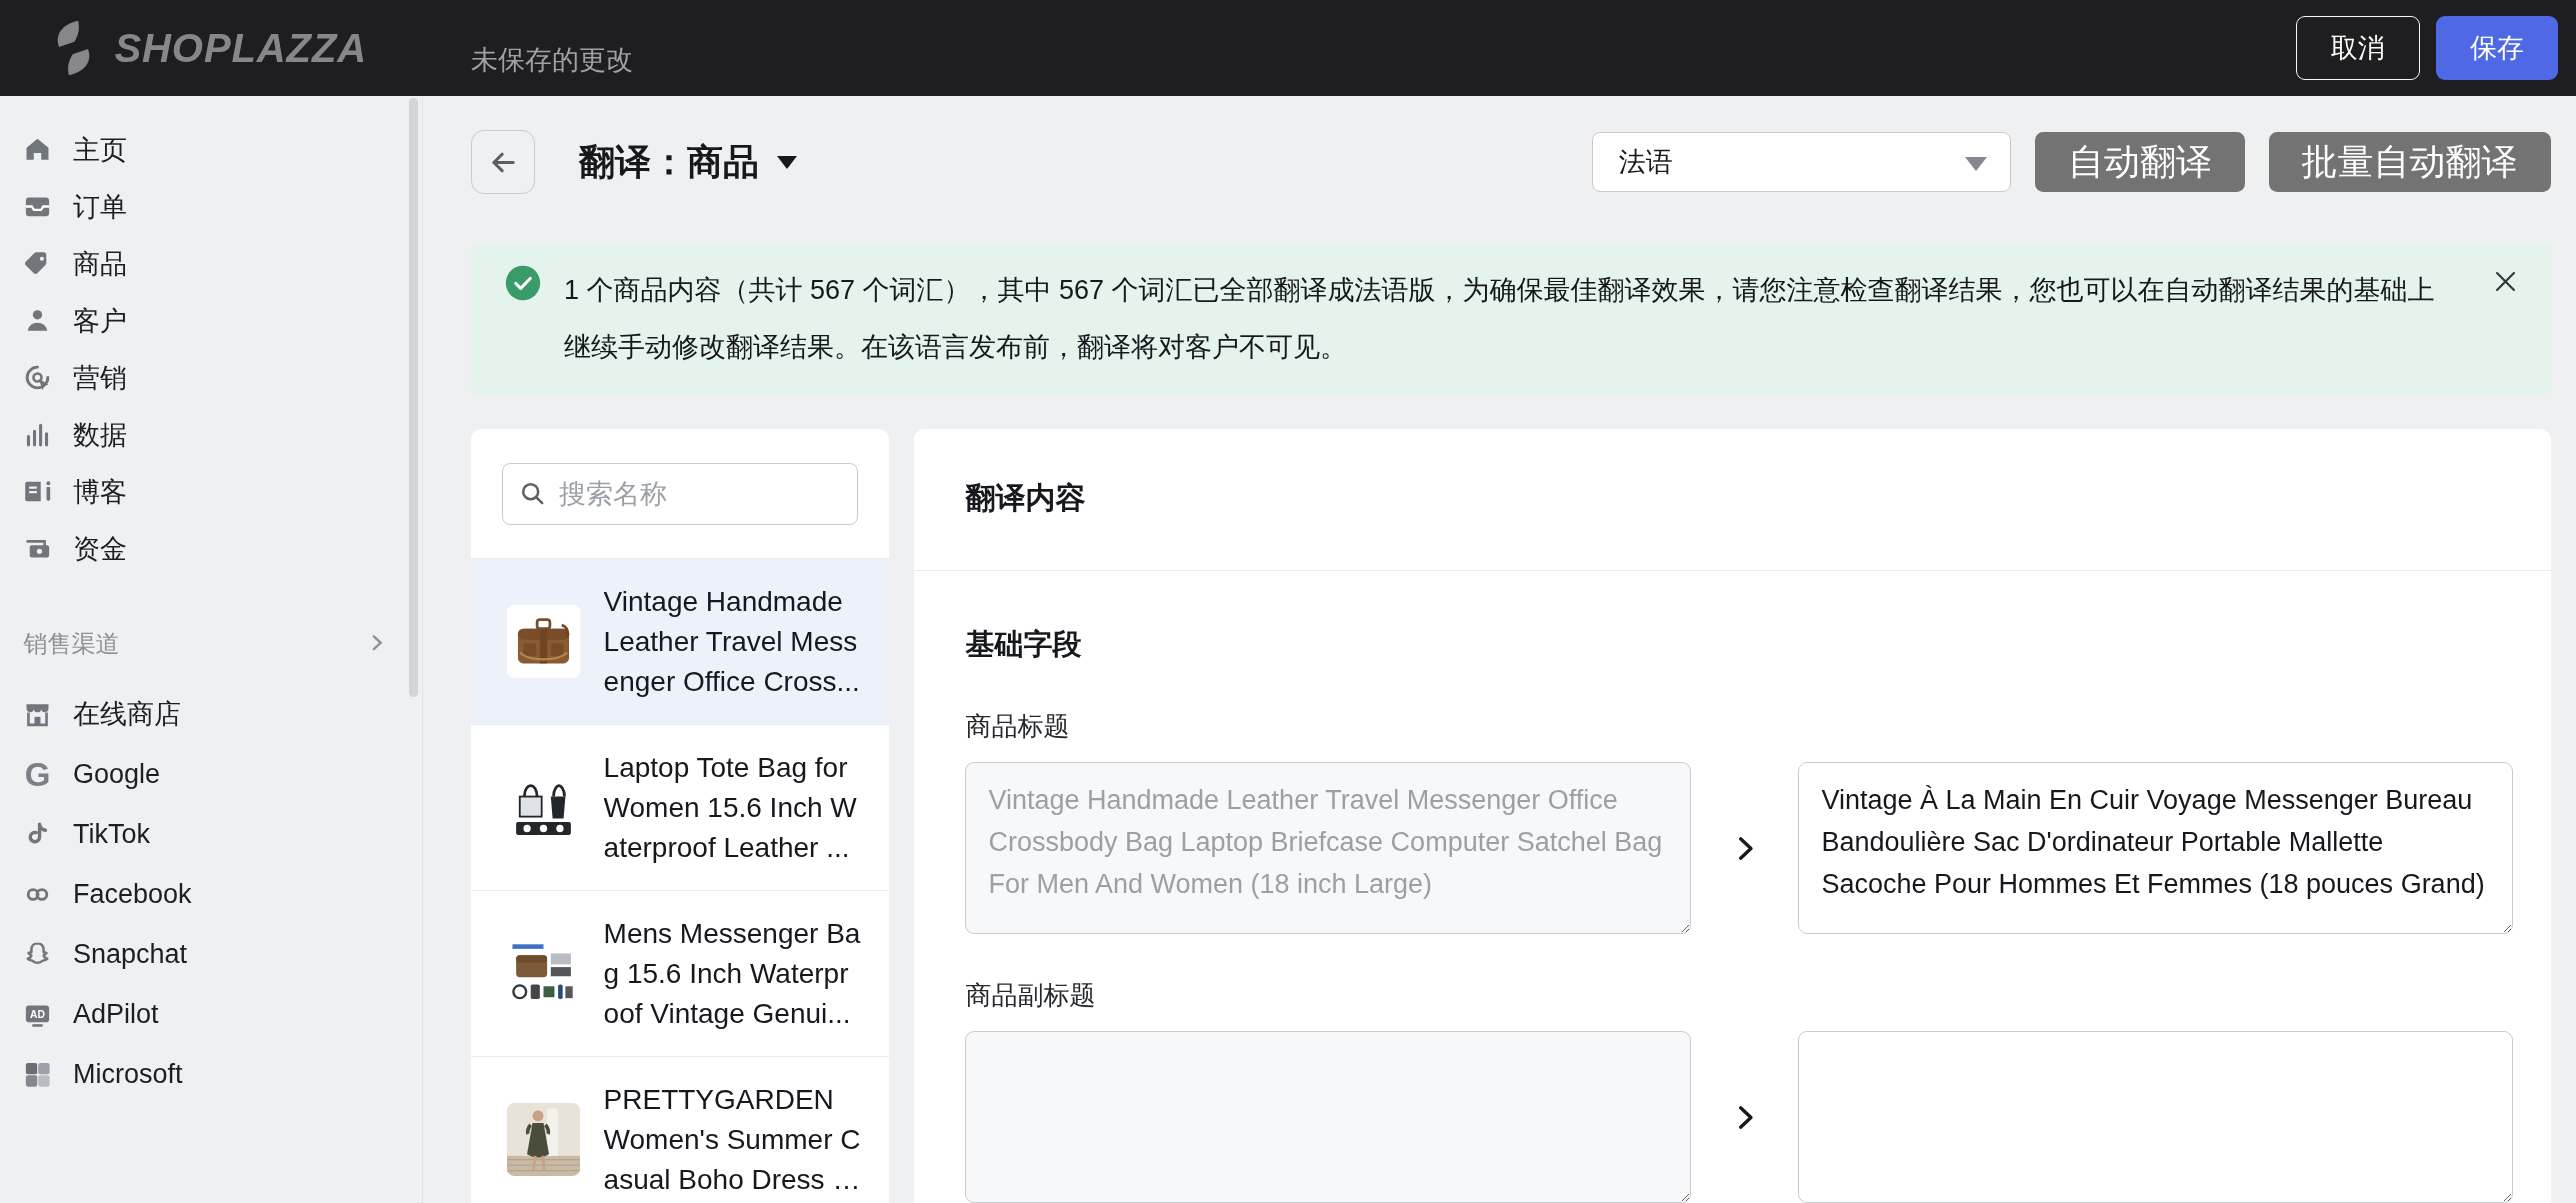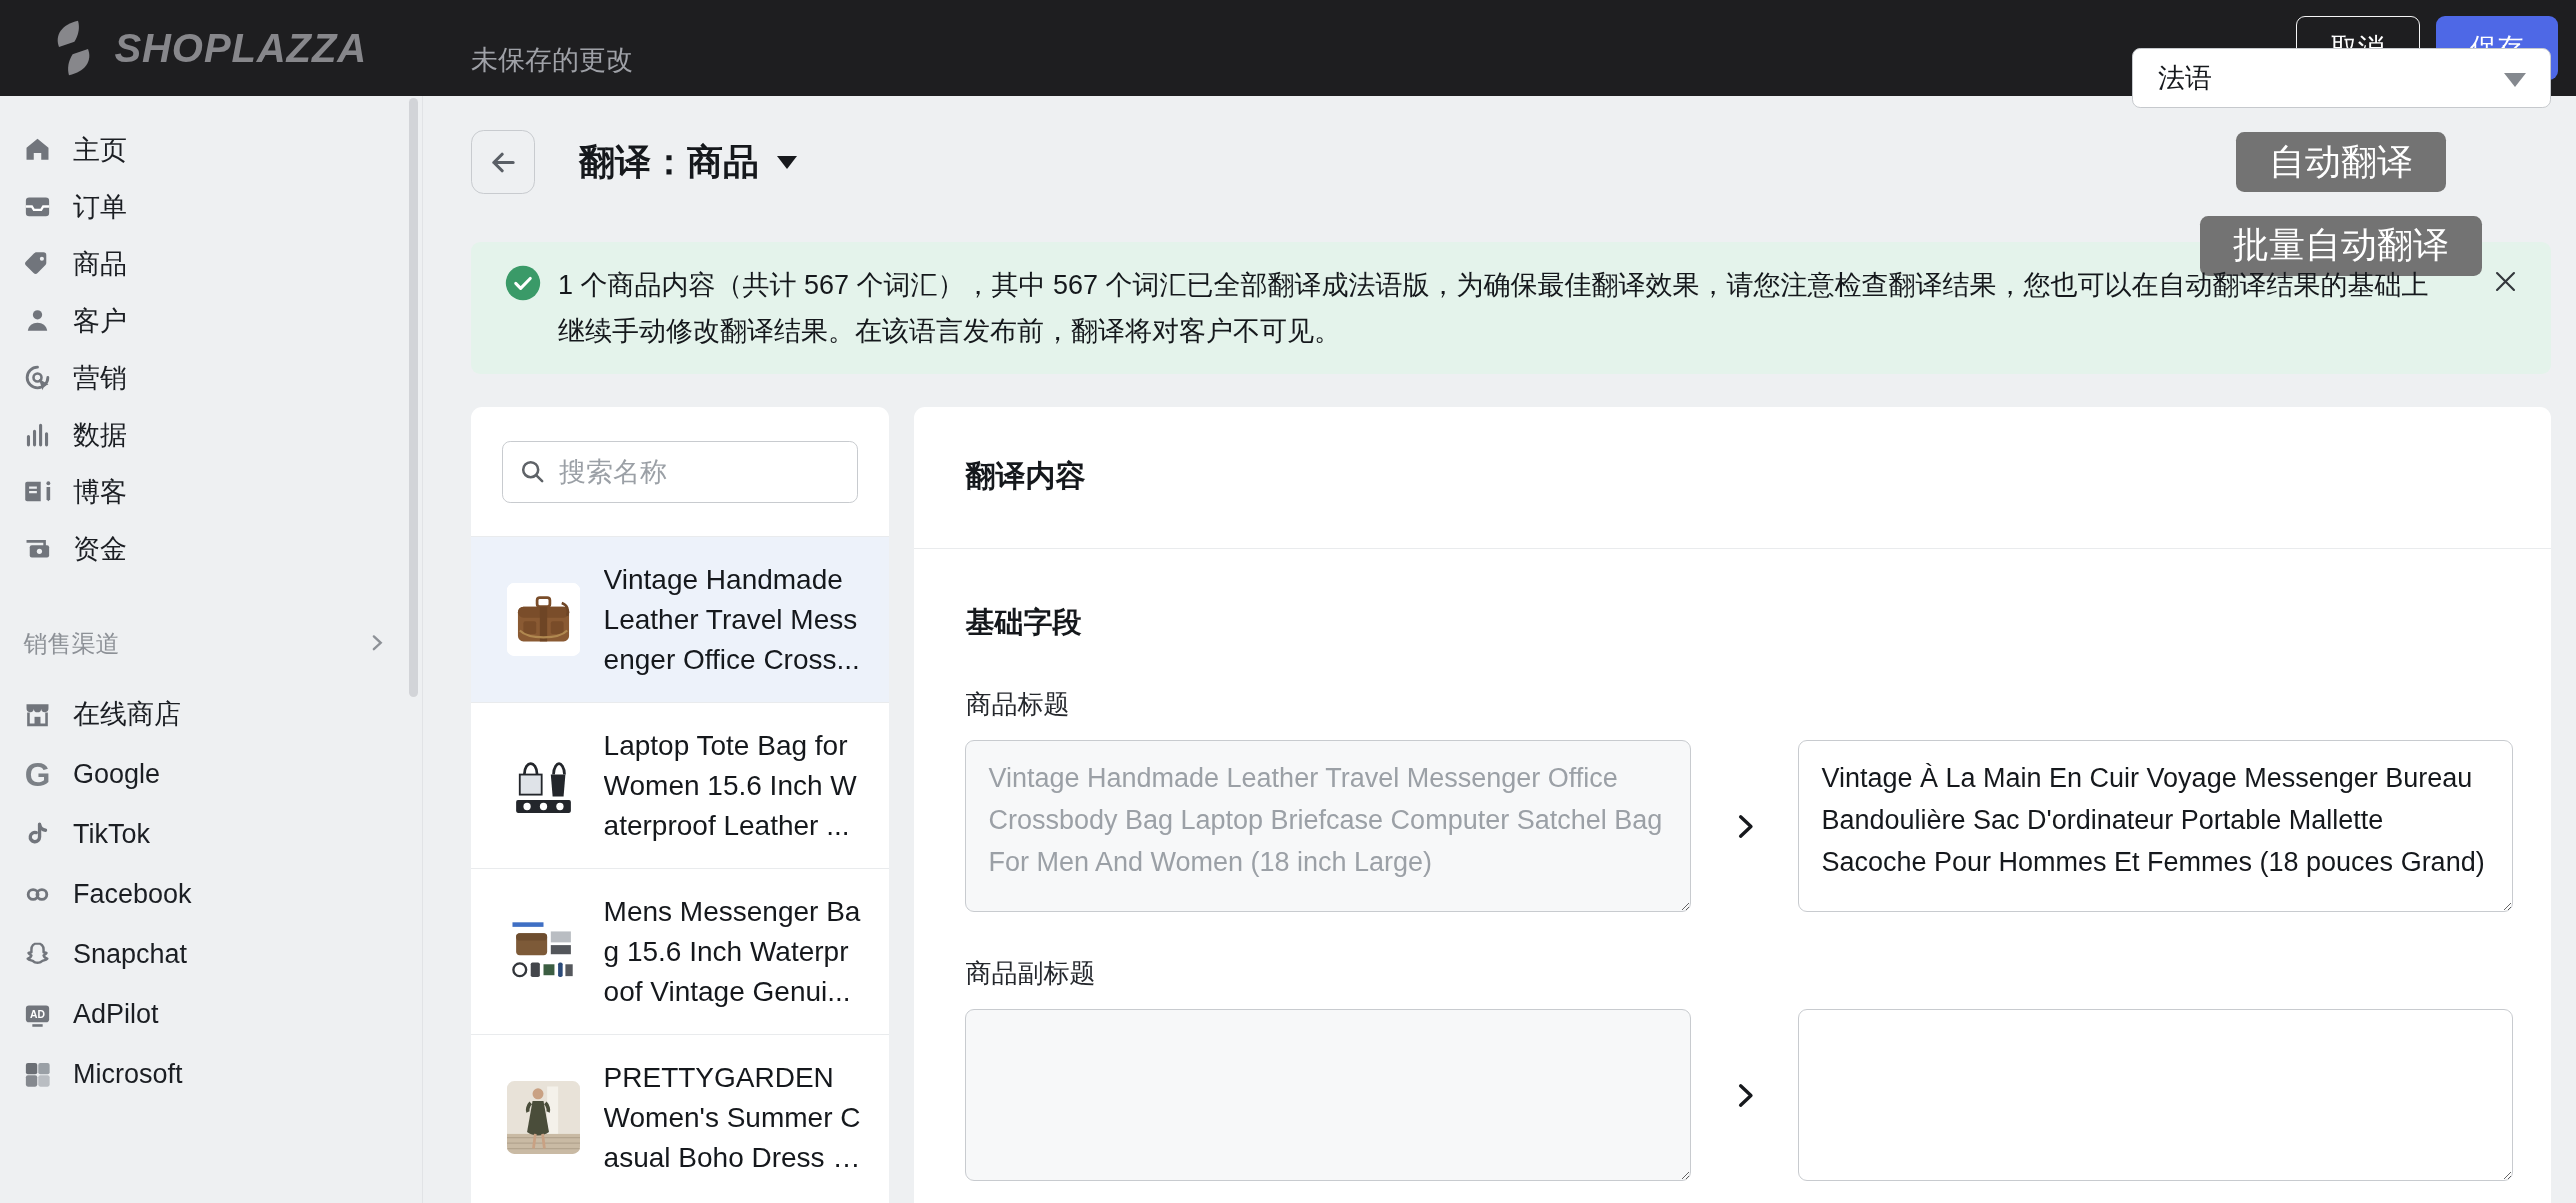--- a/index.html
+++ b/index.html
@@ -36,29 +36,29 @@
   .chev-icon svg { width:23.6px; height:23.6px; }
   .nav-channels { padding-top:11px; }
 
   
   .main { flex:1; padding:0 25.4px 0 48px; }
   .page-header { margin-top:34px; height:64px; display:flex; align-items:center;gap:8px; }
   .back-btn { width:64px; height:64px; border:1.8px solid #c8cbcf; border-radius:12.7px; background:transparent; display:flex; align-items:center; justify-content:center; cursor:pointer; }
   .back-btn svg { width:33px; height:33px; }
   .page-title { margin-left:36px; font-size:36px; font-weight:700; color:#15181c; display:flex; align-items:center; cursor:pointer; }
   .caret-down { width:0; height:0; border-left:10px solid transparent; border-right:10px solid transparent; border-top:13.6px solid #17191d; margin-left:18px; }
-  .header-right { margin-left:auto; display:flex; align-items:center; gap:23.6px;flex-direction:column; }
+  .header-right { margin-left:auto; display:flex; align-items:center; gap:23.6px; }
   .lang-select { position:relative; width:419px; height:60px; background:#ffffff; border:1.8px solid #c6c9cd; border-radius:8.2px; display:flex; align-items:center; padding:0 58px 0 25.4px; font-size:27px; color:#15181c; cursor:pointer; }
   .select-caret { position:absolute; right:23.6px; top:23.6px; width:0; height:0; border-left:11px solid transparent; border-right:11px solid transparent; border-top:14.5px solid #85898f; }
   .btn-primary { background:#737373; color:#fff; height:60px; border-radius:8.2px; font-size:36px; padding:0 33px; }
 
   
   .banner { margin-top:48px; background:#e4f3eb; border-radius:9px; display:flex; align-items:flex-start; padding:20px 31px 20px 33px; }
   .banner-check { flex:0 0 38px; width:38px; height:38px; margin-top:1.8px; }
-  .banner-text { flex:1; font-size:27px; line-height:46px; color:#15181c; margin:0 42px 0 16px; }
+  .banner-text { flex:1; font-size:27px; line-height:57px; color:#15181c; margin:0 42px 0 22px; }
   .banner-close { flex:0 0 29px; width:29px; height:29px; margin-top:5.4px; cursor:pointer; }
   .banner-close svg { width:29px; height:29px; }
 
   
   .content-row { display:flex; gap:25.4px; margin-top:33px; align-items:flex-start; }
   .card { background:#ffffff; border-radius:11px; }
 
   
   .left-card { width:418px; flex:0 0 418px; overflow:hidden; min-height:806px; }
   .search-wrap { padding:34px 31px 33px; }

